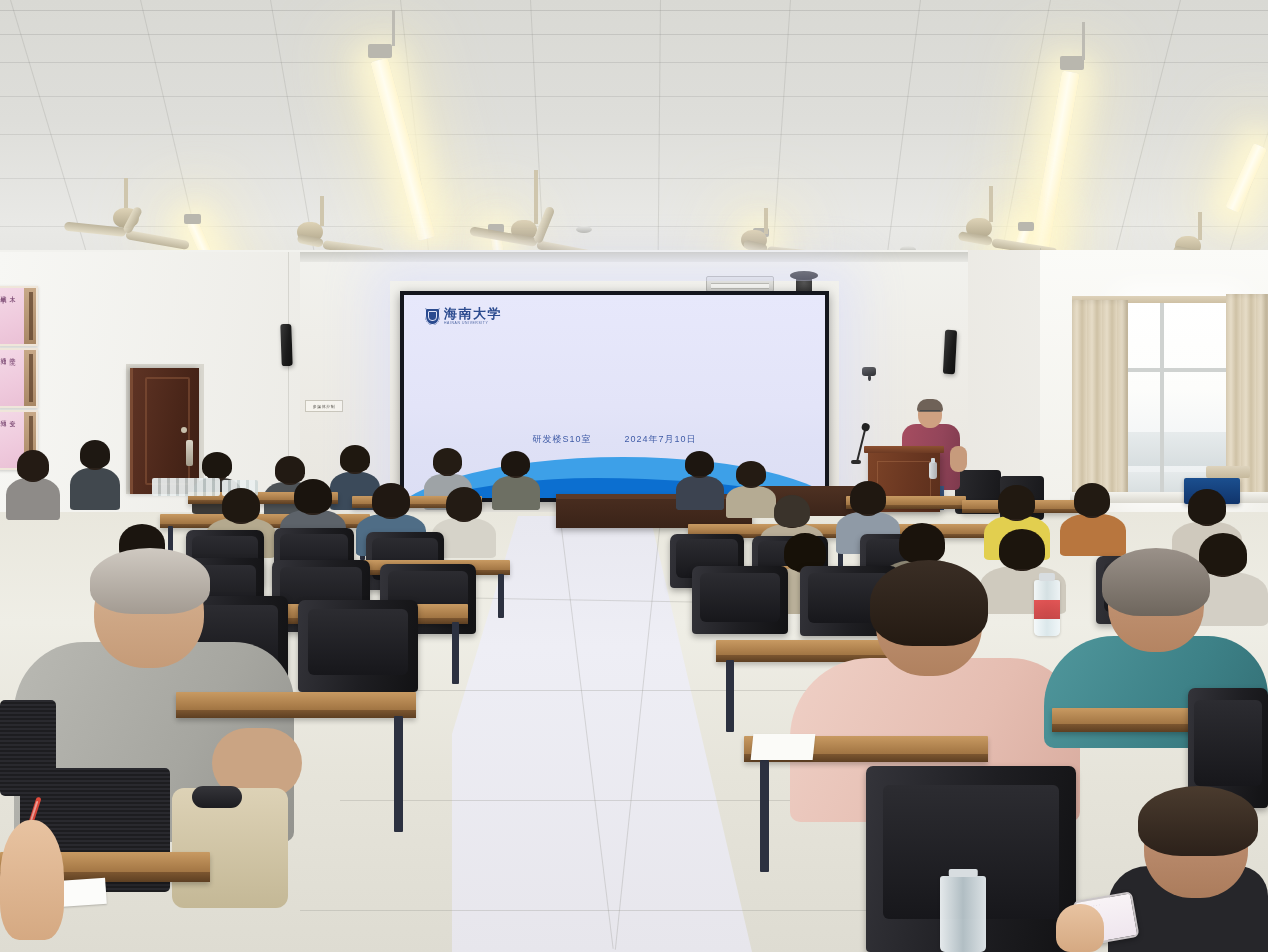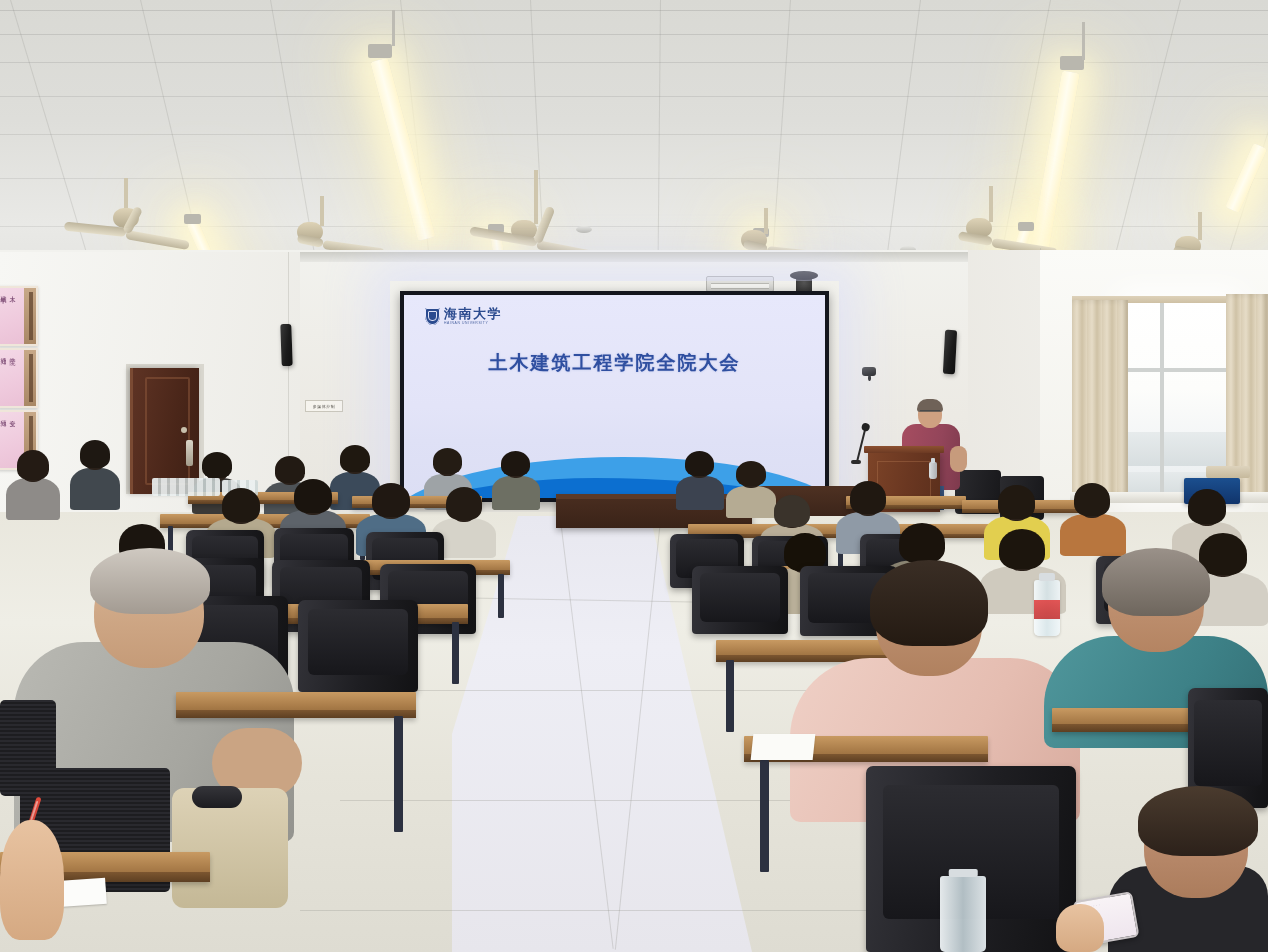--- a/index.html
+++ b/index.html
@@ -592,22 +592,26 @@
       <div class="scr-wave2"></div>
 
       <div class="scr-logo">
         <div class="scr-shield"></div>
         <div>
           <div class="scr-logo-cn">海南大学</div>
           <div class="scr-logo-en">HAINAN UNIVERSITY</div>
         </div>
       </div>
 
-      <div class="scr-title">土木建筑工程学院全院大会</div>
-
+
+      <div class="scr-sub">
+        <span>研发楼S10室</span>
+        <span class="gap"></span>
+        <span>2024年7月10日</span>
+      </div>
     </div>
   </div>
 
   <div class="floor"></div>
   <div class="aisle"></div>
   <div class="tile-ln" style="left:430px;top:600px;width:360px;height:1px;transform:rotate(1deg);"></div>
   <div class="tile-ln" style="left:390px;top:690px;width:450px;height:1px;"></div>
   <div class="tile-ln" style="left:340px;top:800px;width:560px;height:1px;"></div>
   <div class="tile-ln" style="left:300px;top:910px;width:660px;height:1px;"></div>
   <div class="tile-ln" style="left:560px;top:520px;width:1px;height:432px;transform:rotate(-7deg);transform-origin:top;"></div>

